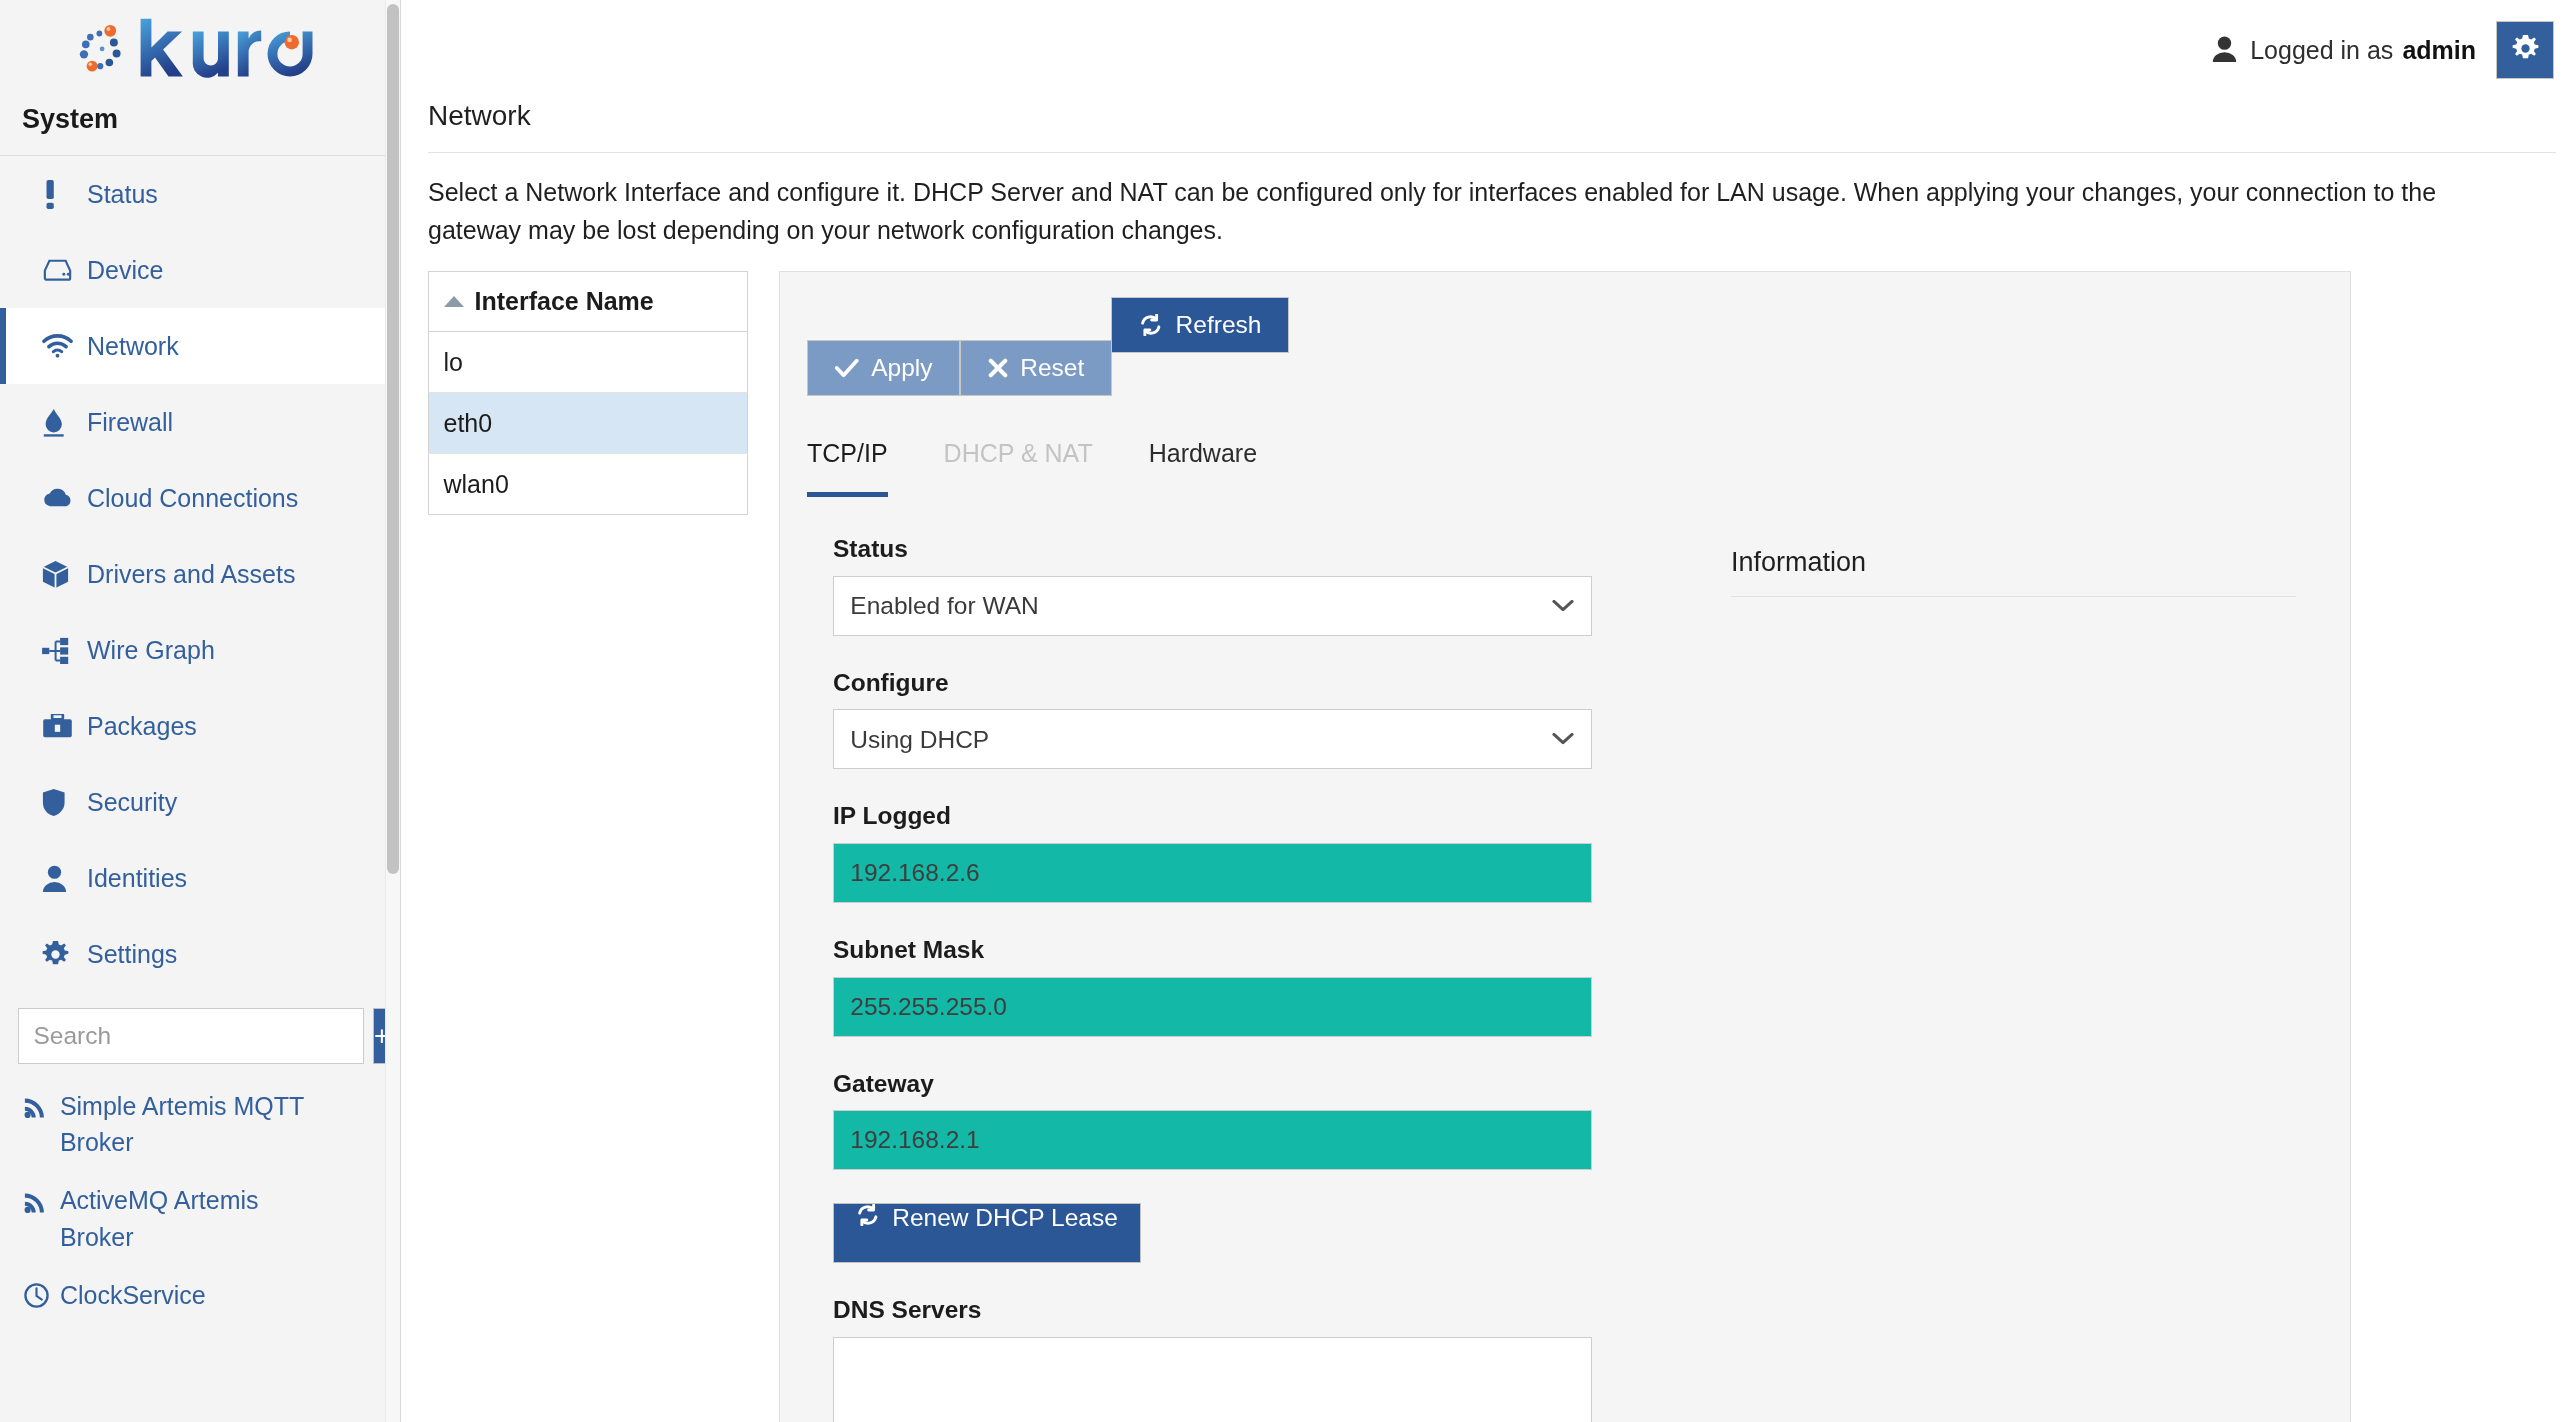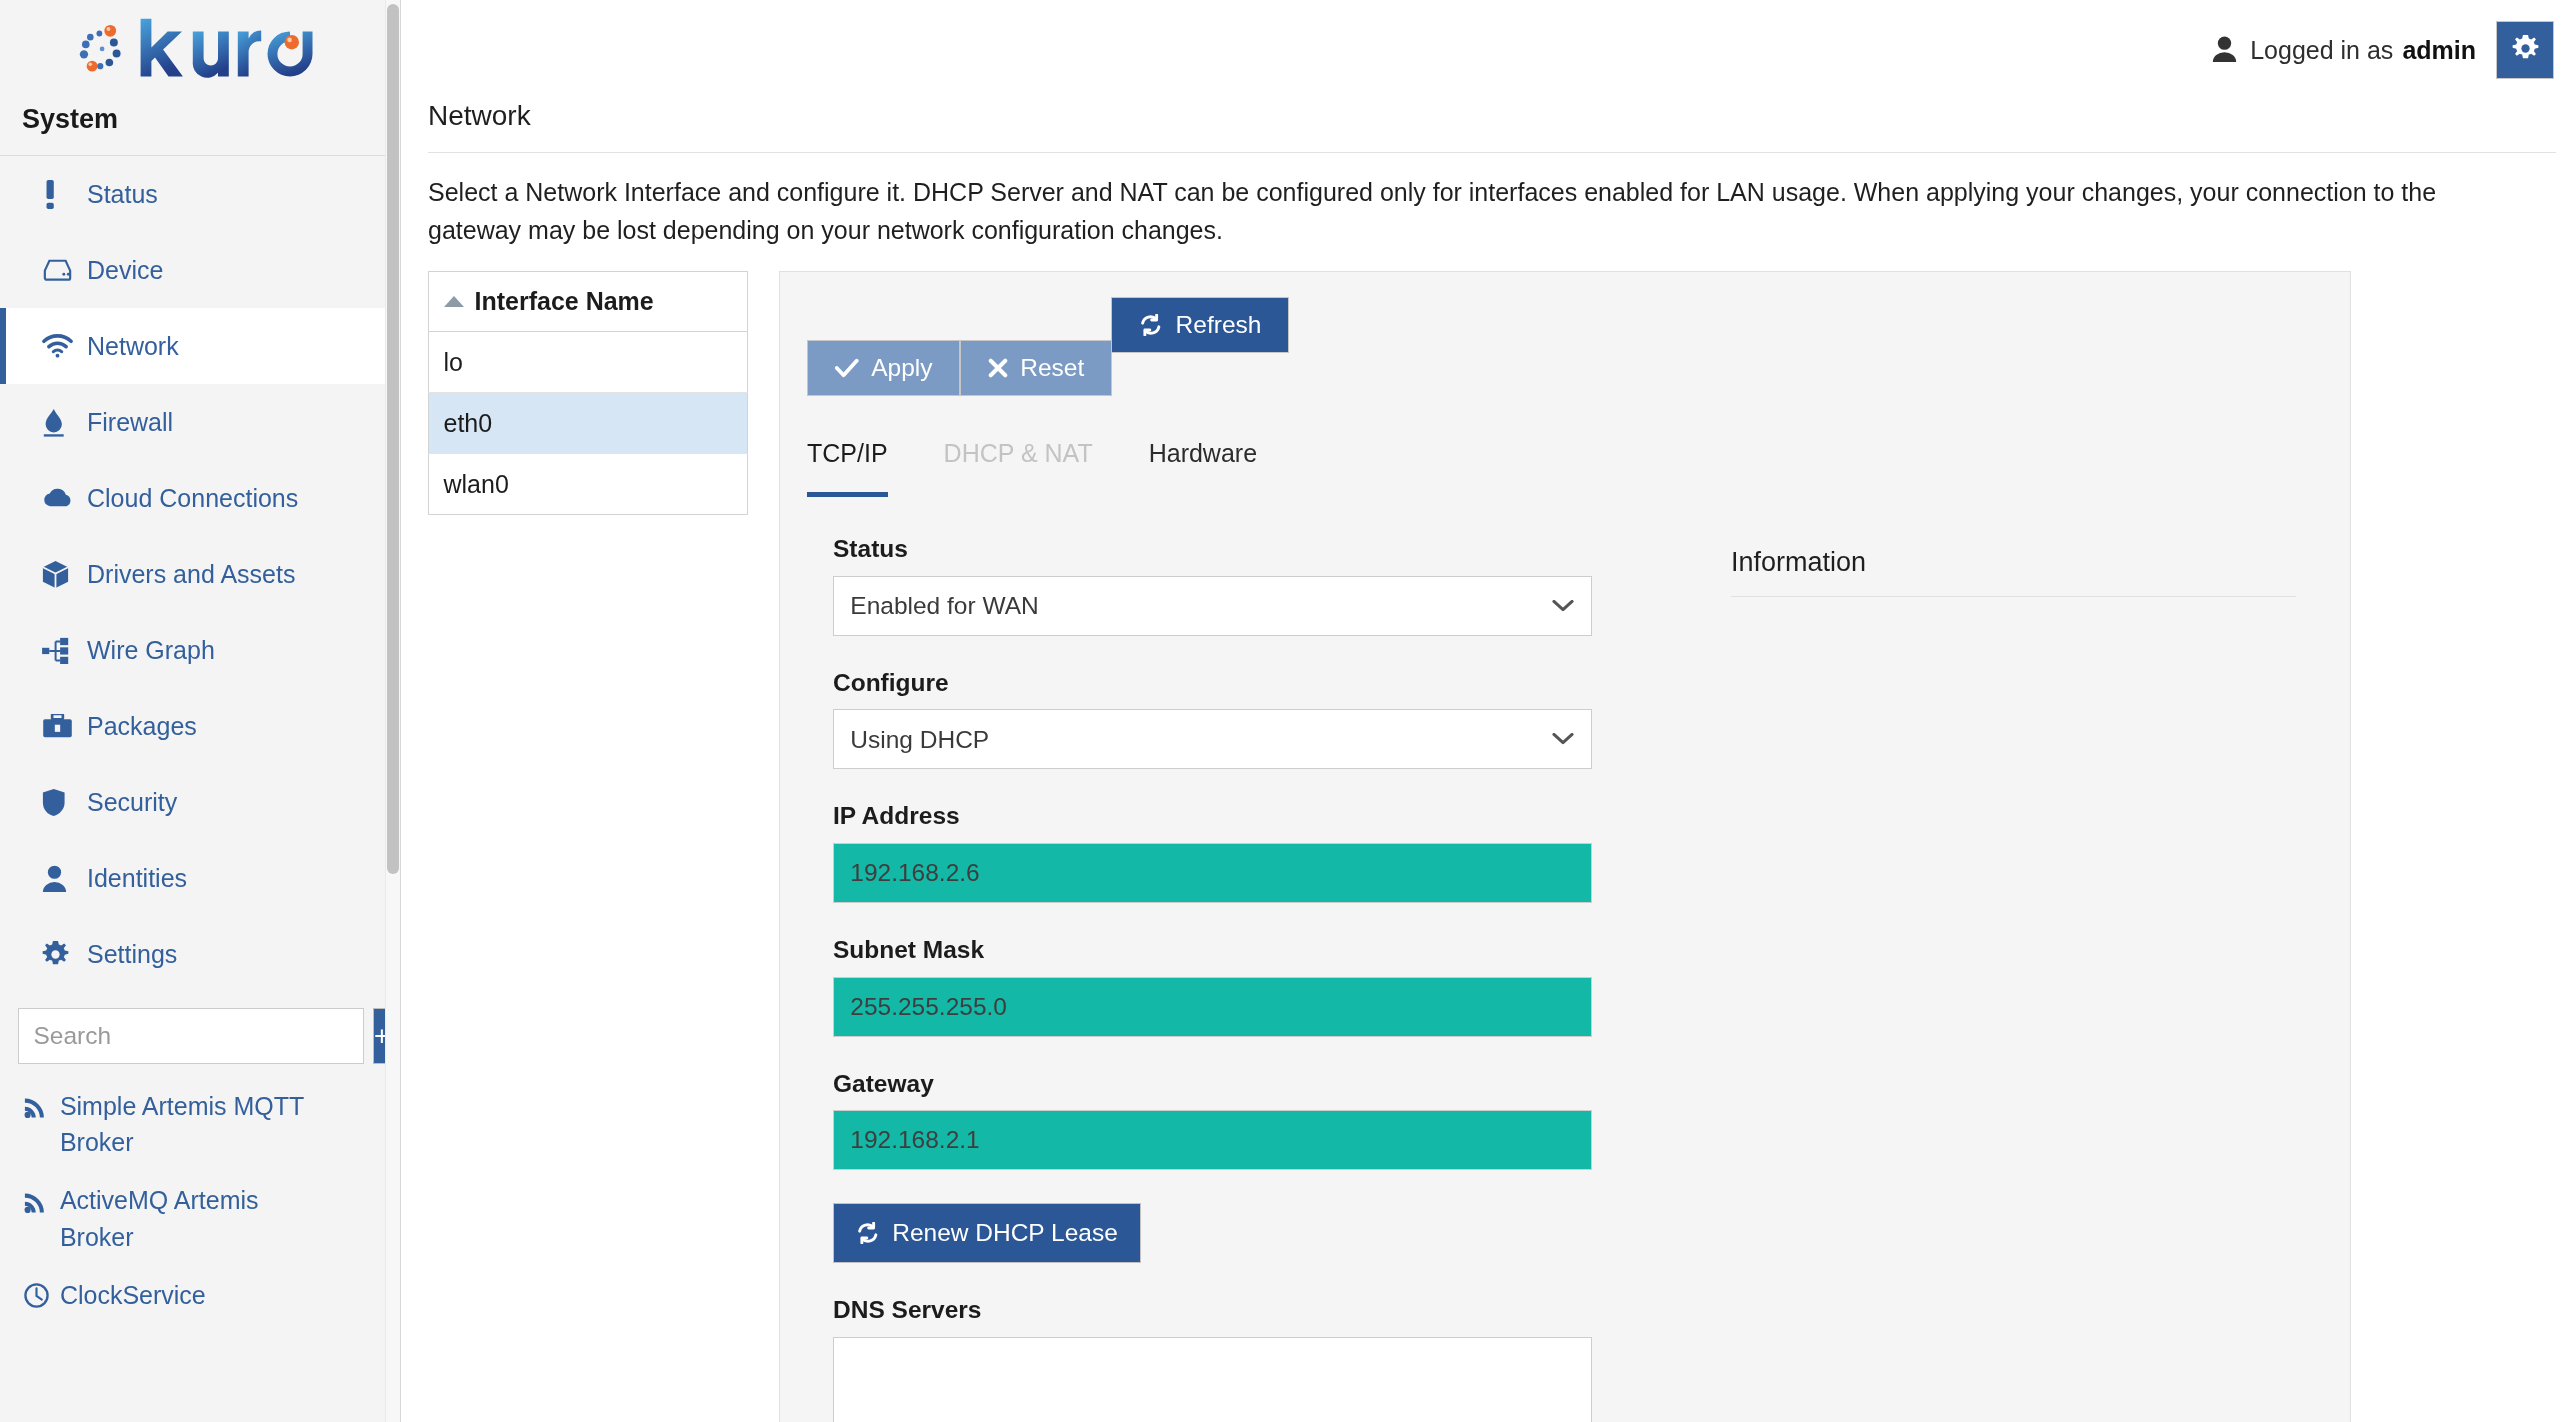--- a/index.html
+++ b/index.html
@@ -334,21 +334,20 @@
     padding: 0 16.3px;
     font-family: "Liberation Sans", sans-serif;
   }
   .renew-btn {
     height: 60px;
     background: #2b5797;
     border: 0.9px solid #c1c1c1;
     color: #fff;
     font-size: 24.5px;
     display: inline-flex;
-    align-items: center;
     padding: 0 22px;
     cursor: pointer;
     font-family: "Liberation Sans", sans-serif;
   }
   .renew-btn .bi { margin-right: 12.7px; display: inline-flex; }
   .dns-area {
     width: 759px;
     height: 111px;
     background: #ffffff;
     border: 0.9px solid #cdcdcd;
@@ -687,21 +686,21 @@
               </select>
               <span class="sel-caret">
                 <svg width="22" height="12.7" viewBox="0 0 24 14">
                     <path d="M2 2 L12 11 L22 2" fill="none" stroke="currentColor" stroke-width="3.4" stroke-linecap="round" stroke-linejoin="round"></path>
                   </svg>
               </span>
             </div>
 
             <div class="fld-gap"></div>
 
-            <label class="fld-label">IP Address</label>
+            <label class="fld-label">IP Logged</label>
             <input class="ro-input" type="text" readonly="" value="192.168.2.6" style="">
 
             <div class="fld-gap"></div>
 
             <label class="fld-label">Subnet Mask</label>
             <input class="ro-input" type="text" readonly="" value="255.255.255.0" style="">
 
             <div class="fld-gap"></div>
 
             <label class="fld-label">Gateway</label>

